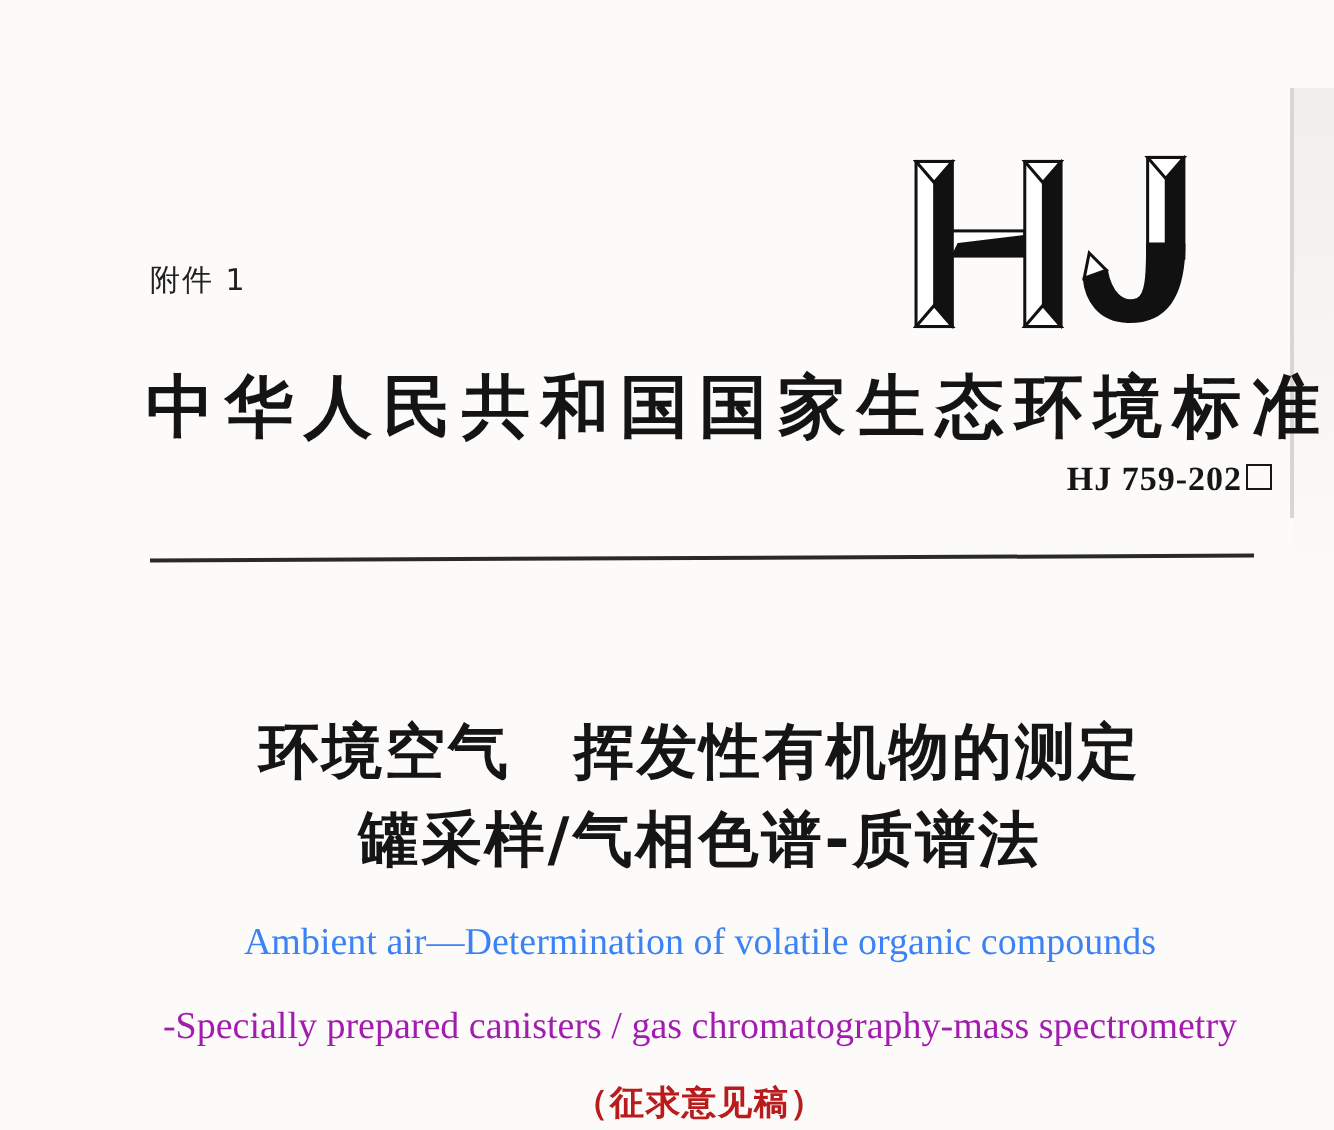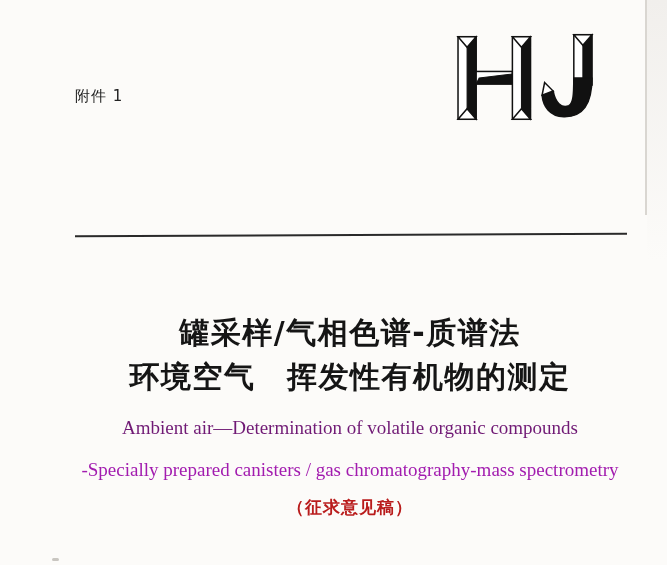--- a/index.html
+++ b/index.html
@@ -1,21 +1,21 @@
 <!DOCTYPE html>
 <html><head>
 <meta charset="utf-8">
 <style>
   html,body{margin:0;padding:0;}
   body{
     width:667px;height:565px;position:relative;overflow:hidden;
     background:#fcfbf9;color:#1c1c1c;
     font-family:"Liberation Serif", serif;
   }
-  .page{position:absolute;inset:0;}
+  .page{position:absolute;inset:0;margin-top:44px;}
   
   .edge-right-line{position:absolute;left:645px;top:0;width:2px;height:215px;background:#d9d6d1;}
   .edge-right-strip{position:absolute;left:647px;top:0;width:20px;height:260px;
     background:linear-gradient(180deg,#f1efec,rgba(241,239,236,0));}
   .edge-bottom-mark{position:absolute;left:52px;top:558px;width:7px;height:3px;background:#c9c6c1;border-radius:2px;}
 
   .attachment{
     position:absolute;left:75px;top:87px;
     font-family:"DejaVu Sans","Liberation Sans",sans-serif;
     font-size:15px;color:#222;letter-spacing:1px;
@@ -55,21 +55,21 @@
   .title-cn{
     position:absolute;left:0;right:0;top:311px;
     font-family:"DejaVu Sans","Liberation Sans",sans-serif;
     font-weight:700;font-size:30px;line-height:44px;
     letter-spacing:1.5px;color:#151515;
   }
   .title-cn .line{display:block;}
 
   .title-en-1{
     position:absolute;left:0;right:0;top:417px;
-    font-family:"Liberation Serif",serif;font-size:19px;color:#701a75;
+    font-family:"Liberation Serif",serif;font-size:19px;color:#3b82f6;
   }
   .title-en-2{
     position:absolute;left:0;right:0;top:459px;
     font-family:"Liberation Serif",serif;font-size:19px;color:#a21caf;
   }
   .draft-note{
     position:absolute;left:0;right:0;top:496px;
     font-family:"DejaVu Sans","Liberation Sans",sans-serif;
     font-weight:700;font-size:17px;color:#b91c1c;letter-spacing:1px;
   }
@@ -103,29 +103,33 @@
 
       <rect x="118" y="1" width="18" height="50" fill="#ffffff" stroke="#111" stroke-width="1.5"></rect>
       <polygon points="127,11.5 136,1 136,51 127,51" fill="#111" stroke="#111" stroke-width="1"></polygon>
       <polygon points="118,1 136,1 127,11.5" fill="#ffffff" stroke="#111" stroke-width="1.5"></polygon>
 
       <path d="M136,44 C136,70 127,83 108,82.5 C94,82 87.5,72 86.5,61 L97.5,57 C99.5,68 105.5,74.5 113,71.5 C117.5,69.5 118,60 118,44 Z" fill="#111" stroke="#111" stroke-width="1.5" stroke-linejoin="round"></path>
       <polygon points="86.5,61 97.5,57 89,48.5" fill="#ffffff" stroke="#111" stroke-width="1.5"></polygon>
     </svg>
   </div>
 
+  <h1 class="org-title">中华人民共和国国家生态环境标准</h1>
 
   <div class="std-codes">
+    <div class="std-number">
+      <span>HJ 759-202</span><span class="year-box"></span>
+    </div>
   </div>
 
   <div class="rule"></div>
 
   <div class="center-col">
     <div class="title-cn">
+      <span class="line">环境空气　挥发性有机物的测定</span>
       <span class="line">罐采样/气相色谱-质谱法</span>
-      <span class="line">环境空气　挥发性有机物的测定</span>
     </div>
     <div class="title-en-1">Ambient air—Determination of volatile organic compounds</div>
     <div class="title-en-2">-Specially prepared canisters / gas chromatography-mass spectrometry</div>
     <div class="draft-note">（征求意见稿）</div>
   </div>
 
 </div>
 
 </body></html>

